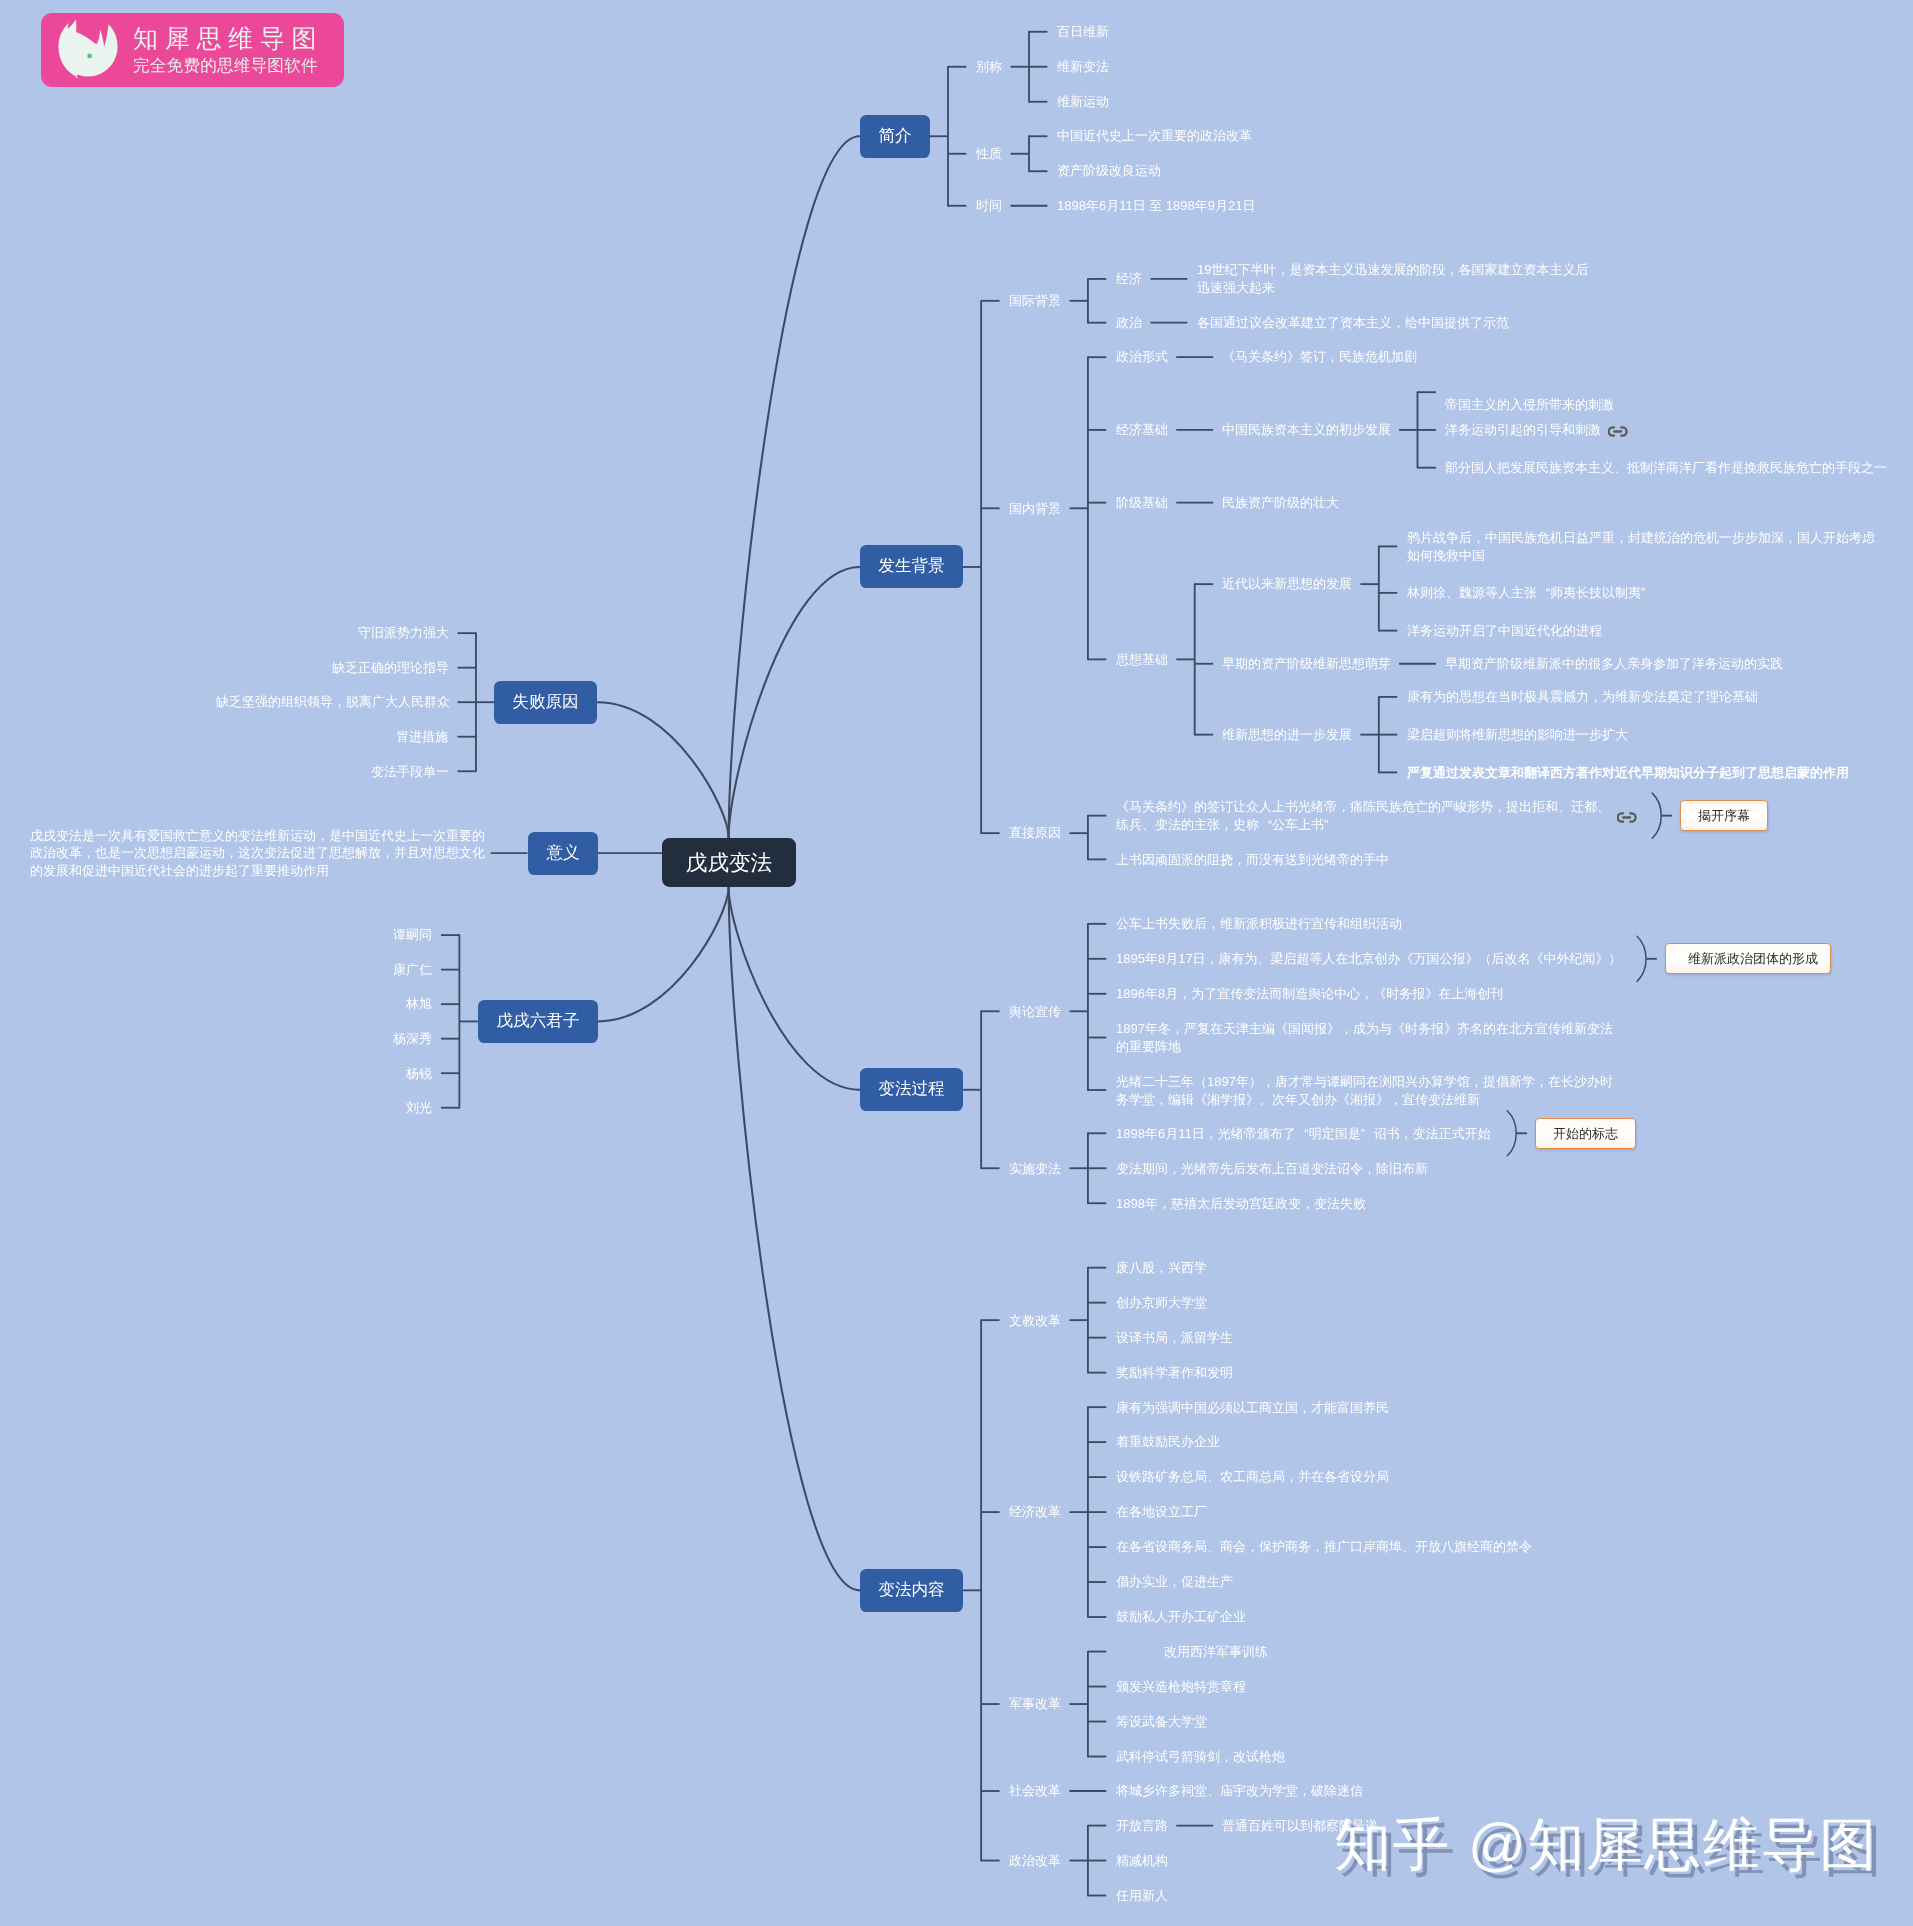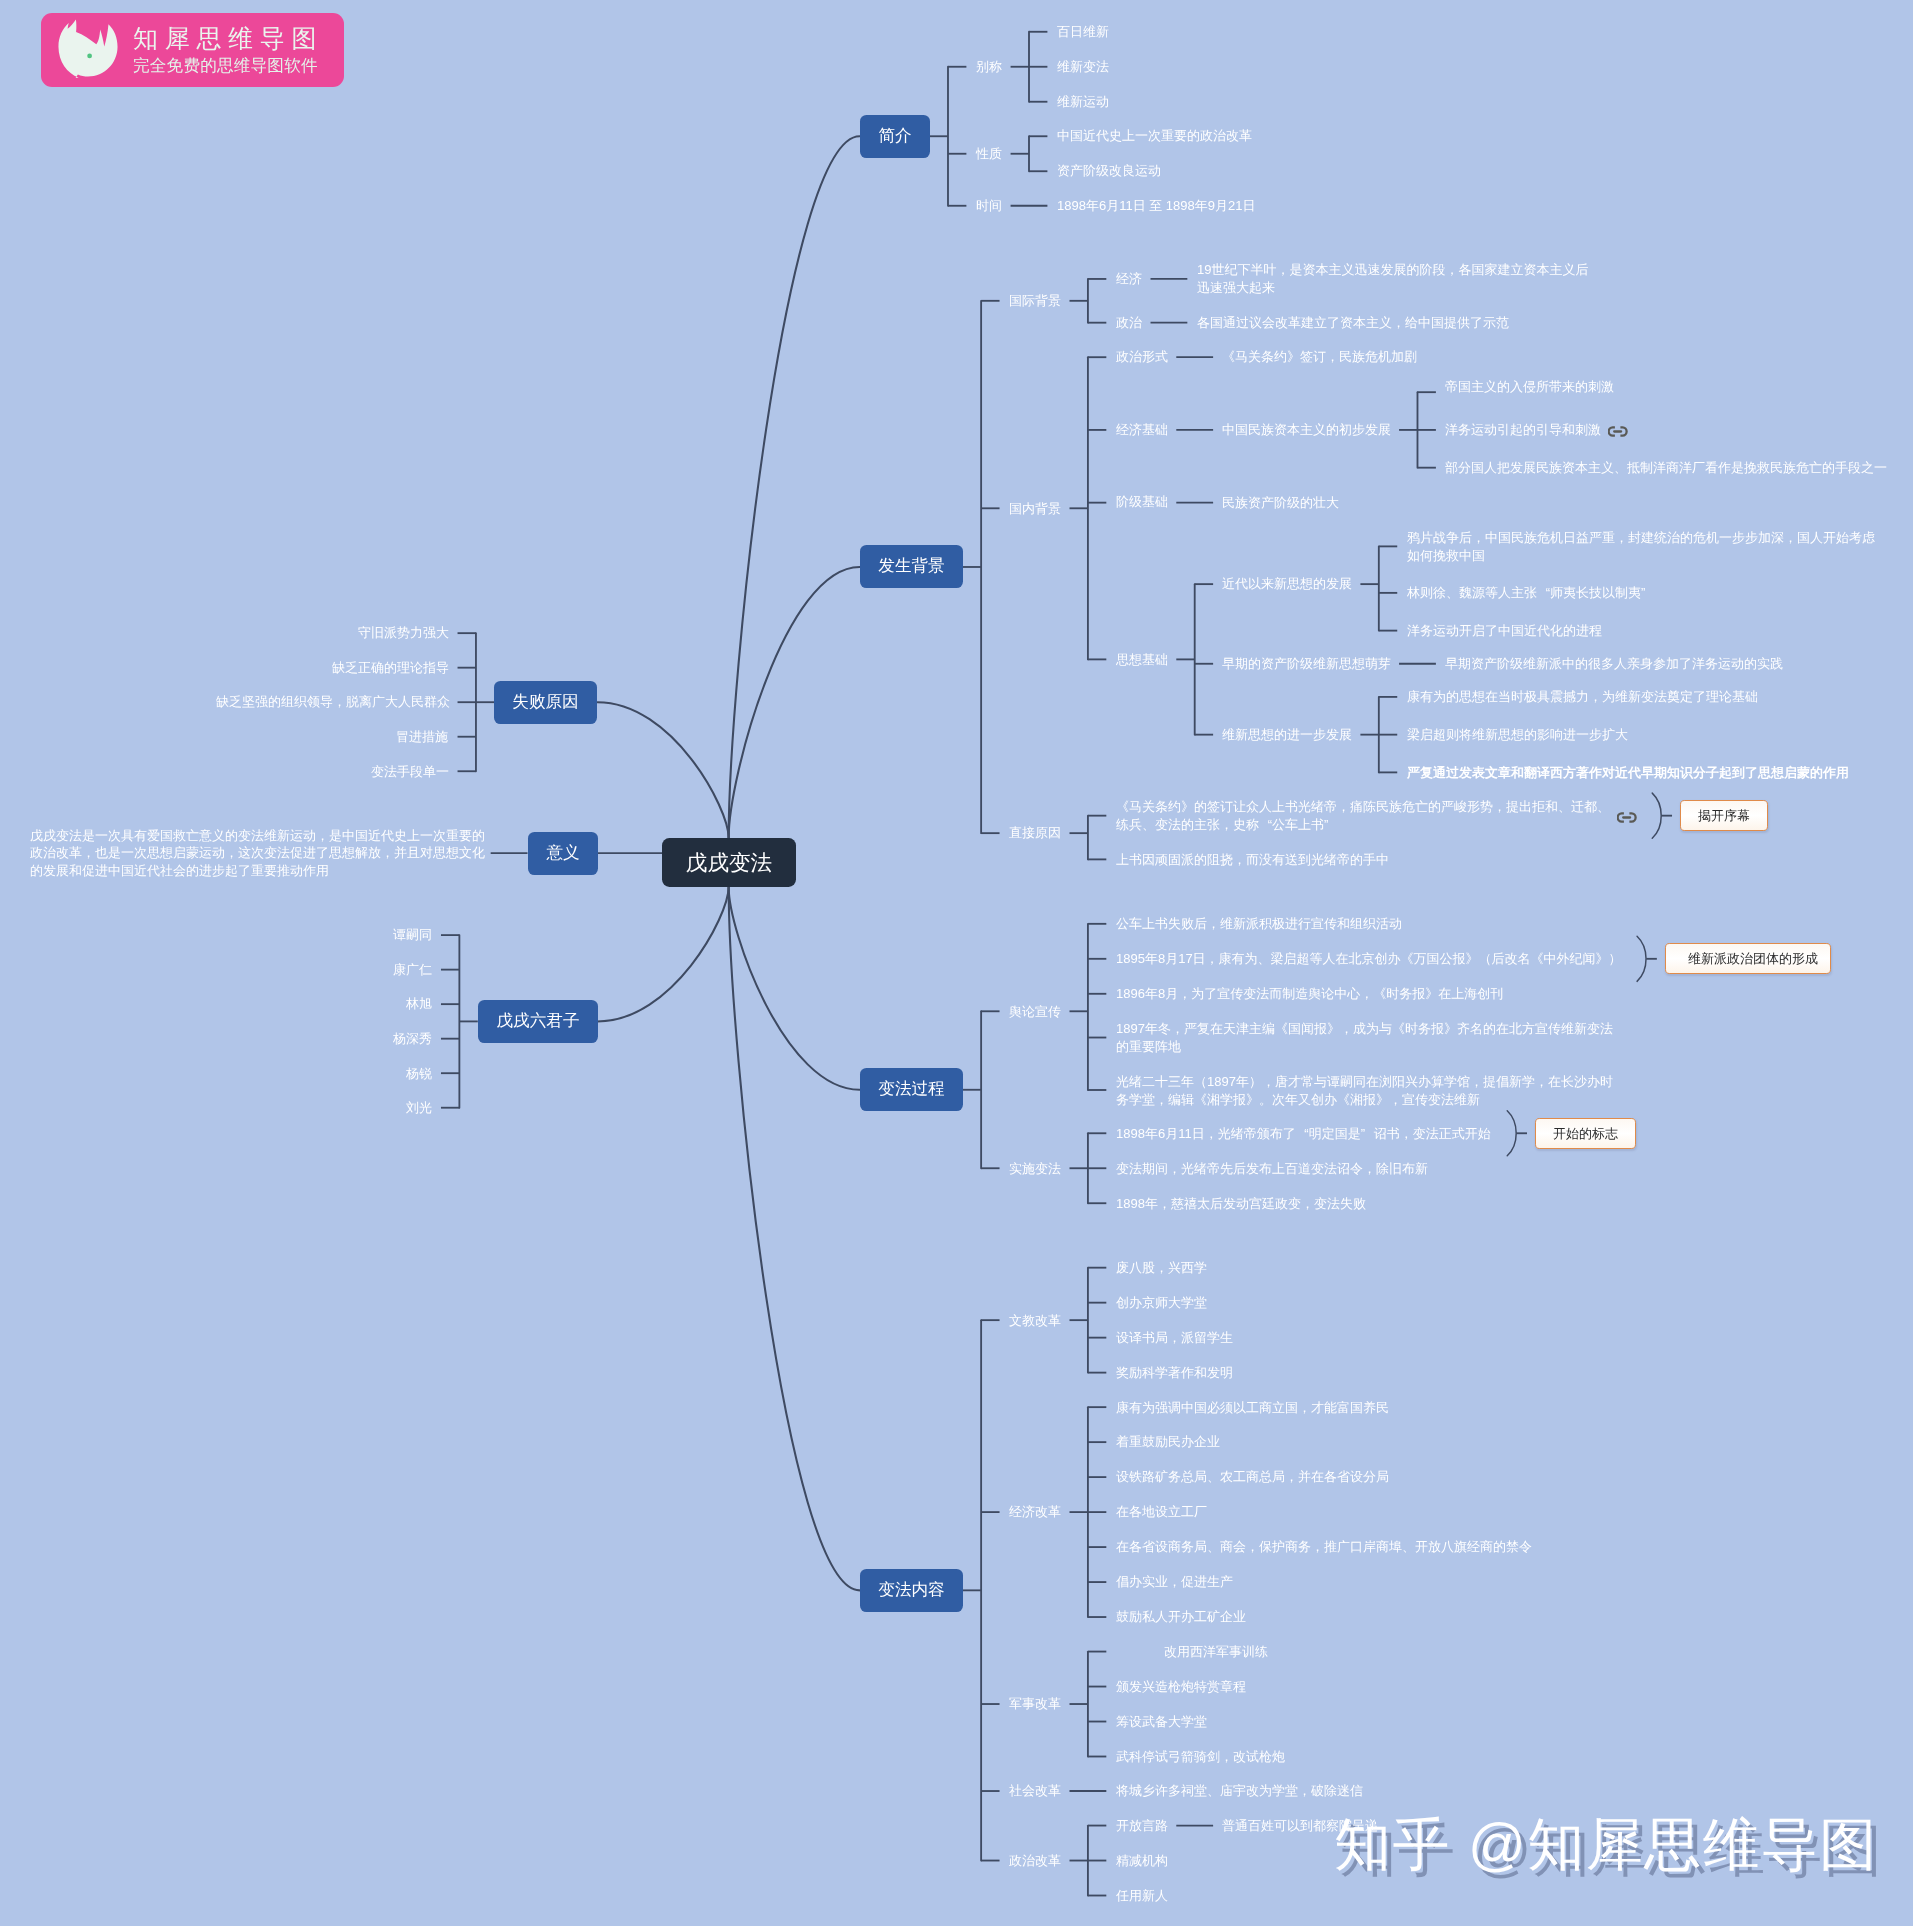--- a/index.html
+++ b/index.html
@@ -204,30 +204,30 @@
     <div class="node n-text" style="left: 1009px; top: 292px; width: 52px; height: 17.5px; display: flex; align-items: center;"><span>国际背景</span></div>
     <div class="node n-text" style="left: 1116px; top: 270px; width: 26px; height: 17.5px; display: flex; align-items: center;"><span>经济</span></div>
     <div class="node n-text" style="left: 1197px; top: 261px; width: 388px; height: 35px; display: flex; align-items: center;"><span>19世纪下半叶，是资本主义迅速发展的阶段，各国家建立资本主义后<br>迅速强大起来</span></div>
     <div class="node n-text" style="left: 1116px; top: 314px; width: 26px; height: 17.5px; display: flex; align-items: center;"><span>政治</span></div>
     <div class="node n-text" style="left: 1197px; top: 314px; width: 309px; height: 17.5px; display: flex; align-items: center;"><span>各国通过议会改革建立了资本主义，给中国提供了示范</span></div>
     <div class="node n-text" style="left: 1009px; top: 500px; width: 52px; height: 17.5px; display: flex; align-items: center;"><span>国内背景</span></div>
     <div class="node n-text" style="left: 1116px; top: 348px; width: 52px; height: 17.5px; display: flex; align-items: center;"><span>政治形式</span></div>
     <div class="node n-text" style="left: 1222px; top: 348px; width: 193px; height: 17.5px; display: flex; align-items: center;"><span>《马关条约》签订，民族危机加剧</span></div>
     <div class="node n-text" style="left: 1116px; top: 421px; width: 52px; height: 17.5px; display: flex; align-items: center;"><span>经济基础</span></div>
     <div class="node n-text" style="left: 1222px; top: 421px; width: 168px; height: 17.5px; display: flex; align-items: center;"><span>中国民族资本主义的初步发展</span></div>
-    <div class="node n-text" style="left: 1445px; top: 378px; width: 168px; height: 17.5px; display: flex; align-items: flex-end;"><span>帝国主义的入侵所带来的刺激</span></div>
+    <div class="node n-text" style="left: 1445px; top: 397px; width: 168px; height: 17.5px; display: flex; align-items: flex-end; font-family: Liberation Mono, monospace;"><span>帝国主义的入侵所带来的刺激</span></div>
     <div class="node n-text" style="left: 1445px; top: 421px; width: 181px; height: 17.5px; display: flex; align-items: center;"><span>洋务运动引起的引导和刺激</span><span class="link-icon" style="margin-left: 7.4px; margin-top: 4.1px; display: inline-flex; align-items: center;"><svg width="19.3" height="11" viewBox="0 0 42 24">
           <g fill="none" stroke="#5a5a56" stroke-width="5">
             <path d="M15 3.2 H10.2 a8.8 8.8 0 0 0 0 17.6 H15"></path>
             <path d="M27 3.2 H31.8 a8.8 8.8 0 0 1 0 17.6 H27"></path>
             <path d="M13.5 12 H28.5" stroke-linecap="round"></path>
           </g>
         </svg></span></div>
     <div class="node n-text" style="left: 1445px; top: 459px; width: 438px; height: 17.5px; display: flex; align-items: center;"><span>部分国人把发展民族资本主义、抵制洋商洋厂看作是挽救民族危亡的手段之一</span></div>
-    <div class="node n-text" style="left: 1116px; top: 494px; width: 52px; height: 17.5px; display: flex; align-items: center; font-family: Liberation Mono, monospace;"><span>阶级基础</span></div>
+    <div class="node n-text" style="left: 1116px; top: 494px; width: 52px; height: 17.5px; display: flex; align-items: center;"><span>阶级基础</span></div>
     <div class="node n-text" style="left: 1222px; top: 494px; width: 116px; height: 17.5px; display: flex; align-items: center;"><span>民族资产阶级的壮大</span></div>
     <div class="node n-text" style="left: 1116px; top: 651px; width: 52px; height: 17.5px; display: flex; align-items: center;"><span>思想基础</span></div>
     <div class="node n-text" style="left: 1222px; top: 575px; width: 129px; height: 17.5px; display: flex; align-items: center;"><span>近代以来新思想的发展</span></div>
     <div class="node n-text" style="left: 1407px; top: 529px; width: 464px; height: 35px; display: flex; align-items: center;"><span>鸦片战争后，中国民族危机日益严重，封建统治的危机一步步加深，国人开始考虑<br>如何挽救中国</span></div>
     <div class="node n-text" style="left: 1407px; top: 584px; width: 245px; height: 17.5px; display: flex; align-items: center;"><span>林则徐、魏源等人主张<span class="fw" style="text-align: right;">“</span>师夷长技以制夷<span class="fw" style="text-align: left;">”</span></span></div>
     <div class="node n-text" style="left: 1407px; top: 622px; width: 193px; height: 17.5px; display: flex; align-items: center;"><span>洋务运动开启了中国近代化的进程</span></div>
     <div class="node n-text" style="left: 1222px; top: 655px; width: 168px; height: 17.5px; display: flex; align-items: center;"><span>早期的资产阶级维新思想萌芽</span></div>
     <div class="node n-text" style="left: 1445px; top: 655px; width: 335px; height: 17.5px; display: flex; align-items: center;"><span>早期资产阶级维新派中的很多人亲身参加了洋务运动的实践</span></div>
     <div class="node n-text" style="left: 1222px; top: 726px; width: 129px; height: 17.5px; display: flex; align-items: center;"><span>维新思想的进一步发展</span></div>
     <div class="node n-text" style="left: 1407px; top: 688px; width: 348px; height: 17.5px; display: flex; align-items: center;"><span>康有为的思想在当时极具震撼力，为维新变法奠定了理论基础</span></div>

